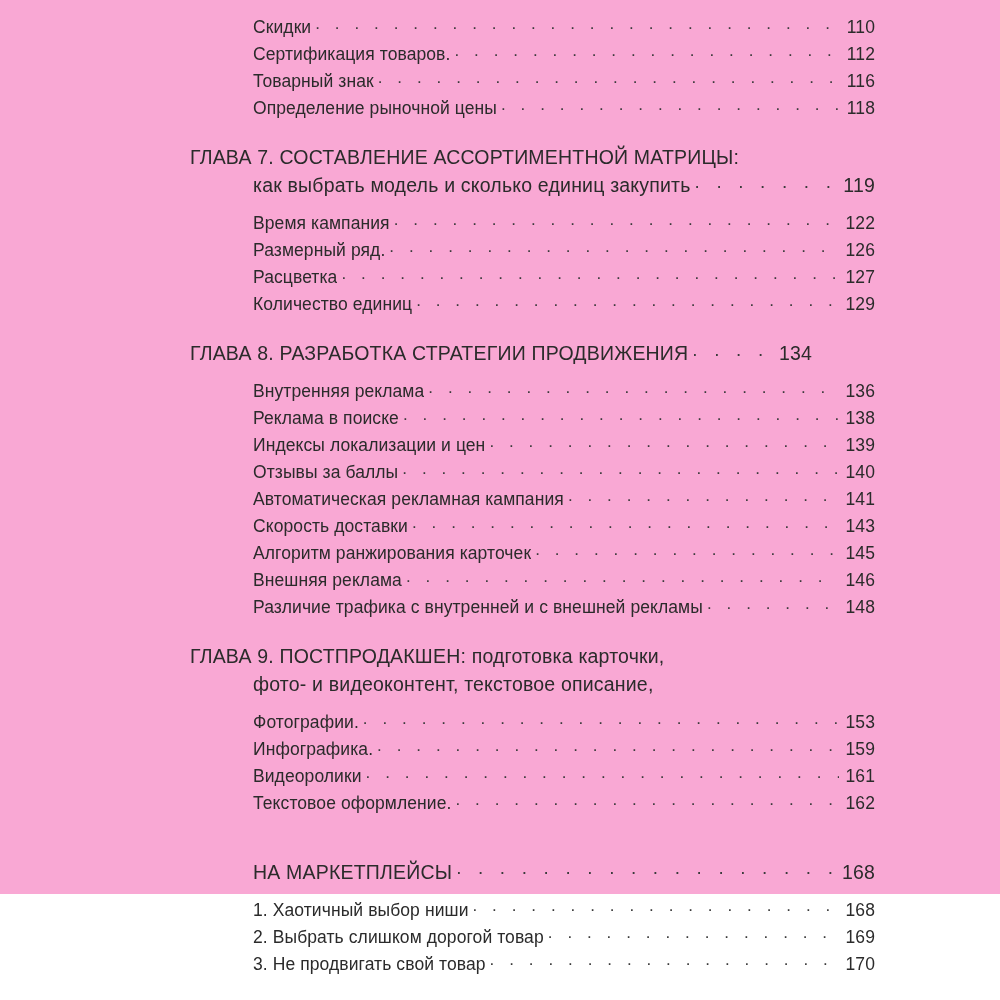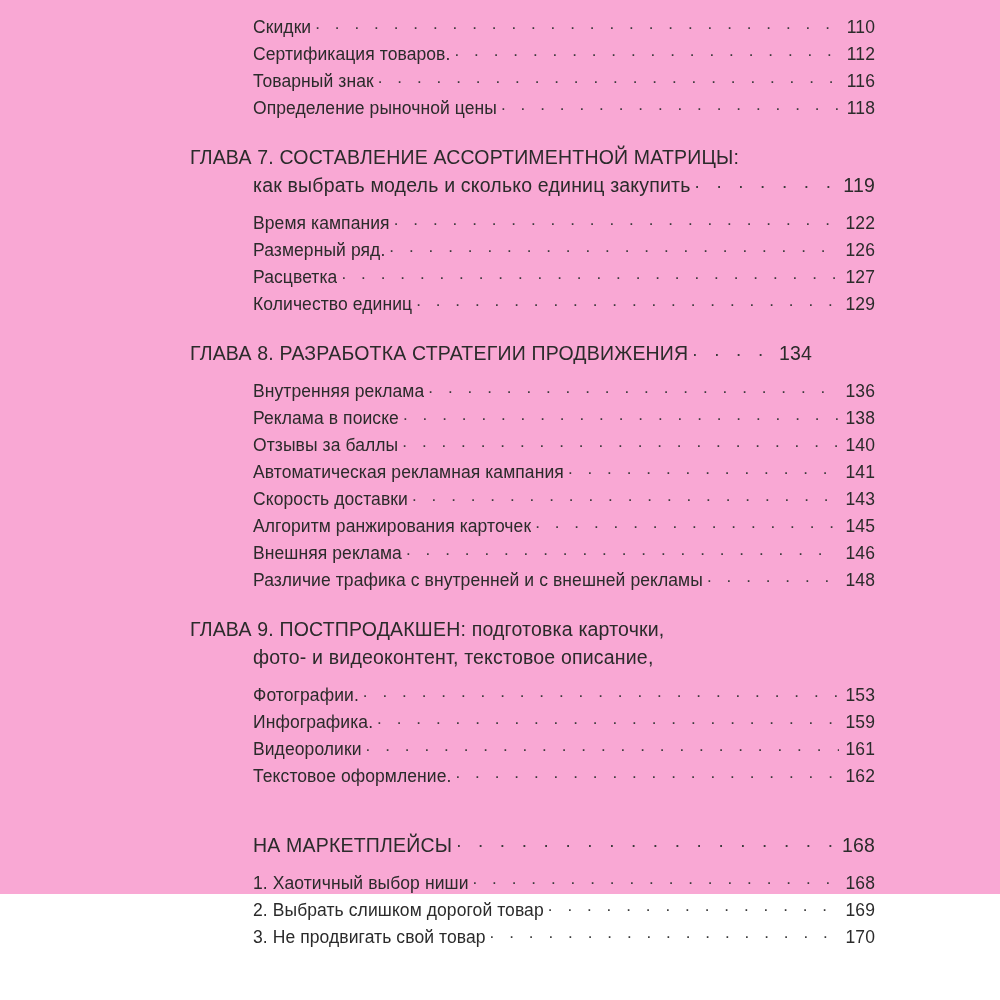--- a/index.html
+++ b/index.html
@@ -173,20 +173,25 @@
           <span class="label">Внутренняя реклама</span>
           <span class="leader"></span>
           <span class="pageno">136</span>
         </div>
         <div class="line entry">
           <span class="label">Реклама в поиске</span>
           <span class="leader"></span>
           <span class="pageno">138</span>
         </div>
         <div class="line entry">
+          <span class="label">Индексы локализации и цен</span>
+          <span class="leader"></span>
+          <span class="pageno">139</span>
+        </div>
+        <div class="line entry">
           <span class="label">Отзывы за баллы</span>
           <span class="leader"></span>
           <span class="pageno">140</span>
         </div>
         <div class="line entry">
           <span class="label">Автоматическая рекламная кампания</span>
           <span class="leader"></span>
           <span class="pageno">141</span>
         </div>
         <div class="line entry">

